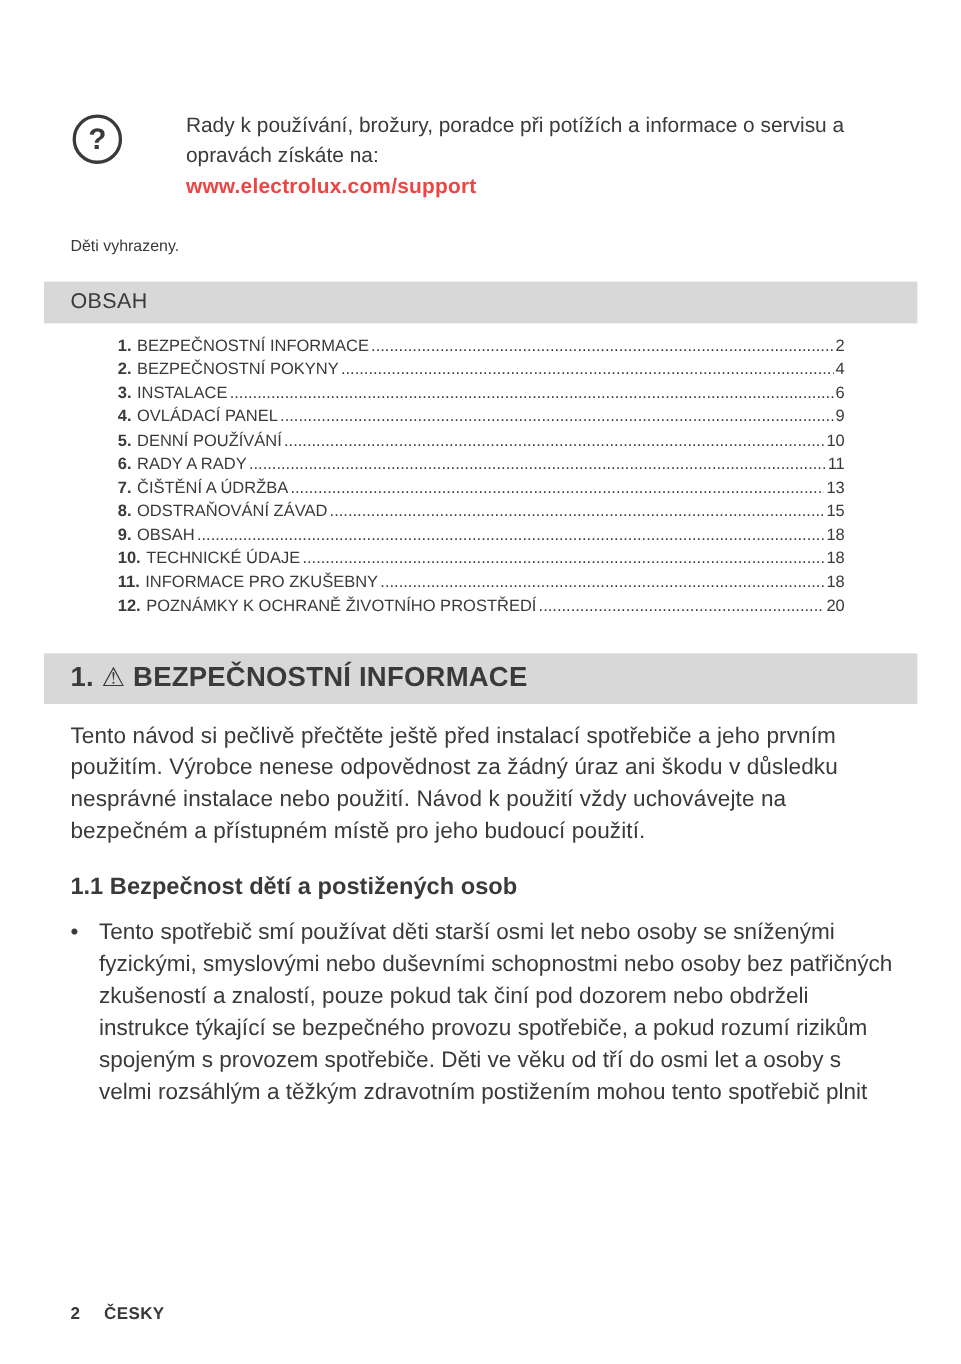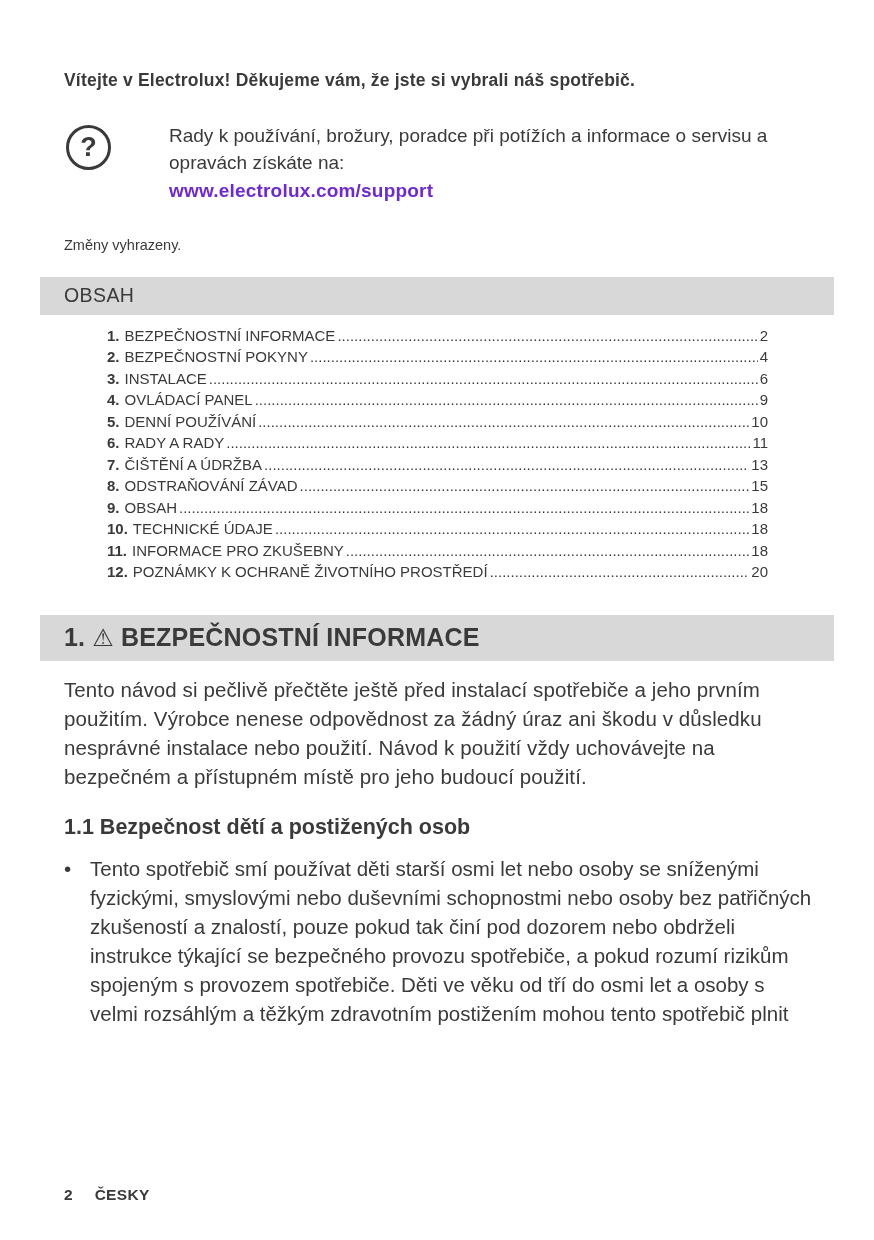--- a/index.html
+++ b/index.html
@@ -45,21 +45,21 @@
   }
   .support-text {
     margin-left: 58px;
     font-size: 19px;
     line-height: 1.4;
     max-width: 640px;
   }
   .support-url {
     font-weight: bold;
     letter-spacing: 0.2px;
-    color: #6d28d9;
+    color: #ef4444;
     text-decoration: none;
     display: inline-block;
     margin-top: 2px;
   }
 
   .changes {
     margin-top: 32px;
     font-size: 14.5px;
   }
 
@@ -139,31 +139,30 @@
     display: flex;
     align-items: baseline;
   }
   .footer-lang { margin-left: 22px; letter-spacing: 0.3px; }
 </style>
 </head>
 <body>
 
 <div class="page">
 
-  <div class="welcome inset">Vítejte v Electrolux! Děkujeme vám, že jste si vybrali náš spotřebič.</div>
 
   <div class="support inset">
     <div class="qcircle">?</div>
     <div class="support-text">
       <span>Rady k používání, brožury, poradce při potížích a informace o servisu a opravách získáte na:</span><br>
       <a href="#" class="support-url">www.electrolux.com/support</a>
     </div>
   </div>
 
-  <div class="changes inset">Změny vyhrazeny.</div>
+  <div class="changes inset">Děti vyhrazeny.</div>
 
   <div class="graybar">OBSAH</div>
 
   <div class="toc">
     <div class="toc-row">
       <span class="toc-num">1.</span>
       <span class="toc-title">BEZPEČNOSTNÍ INFORMACE</span>
       <span class="toc-fill"></span>
       <span class="toc-page">2</span>
     </div>

